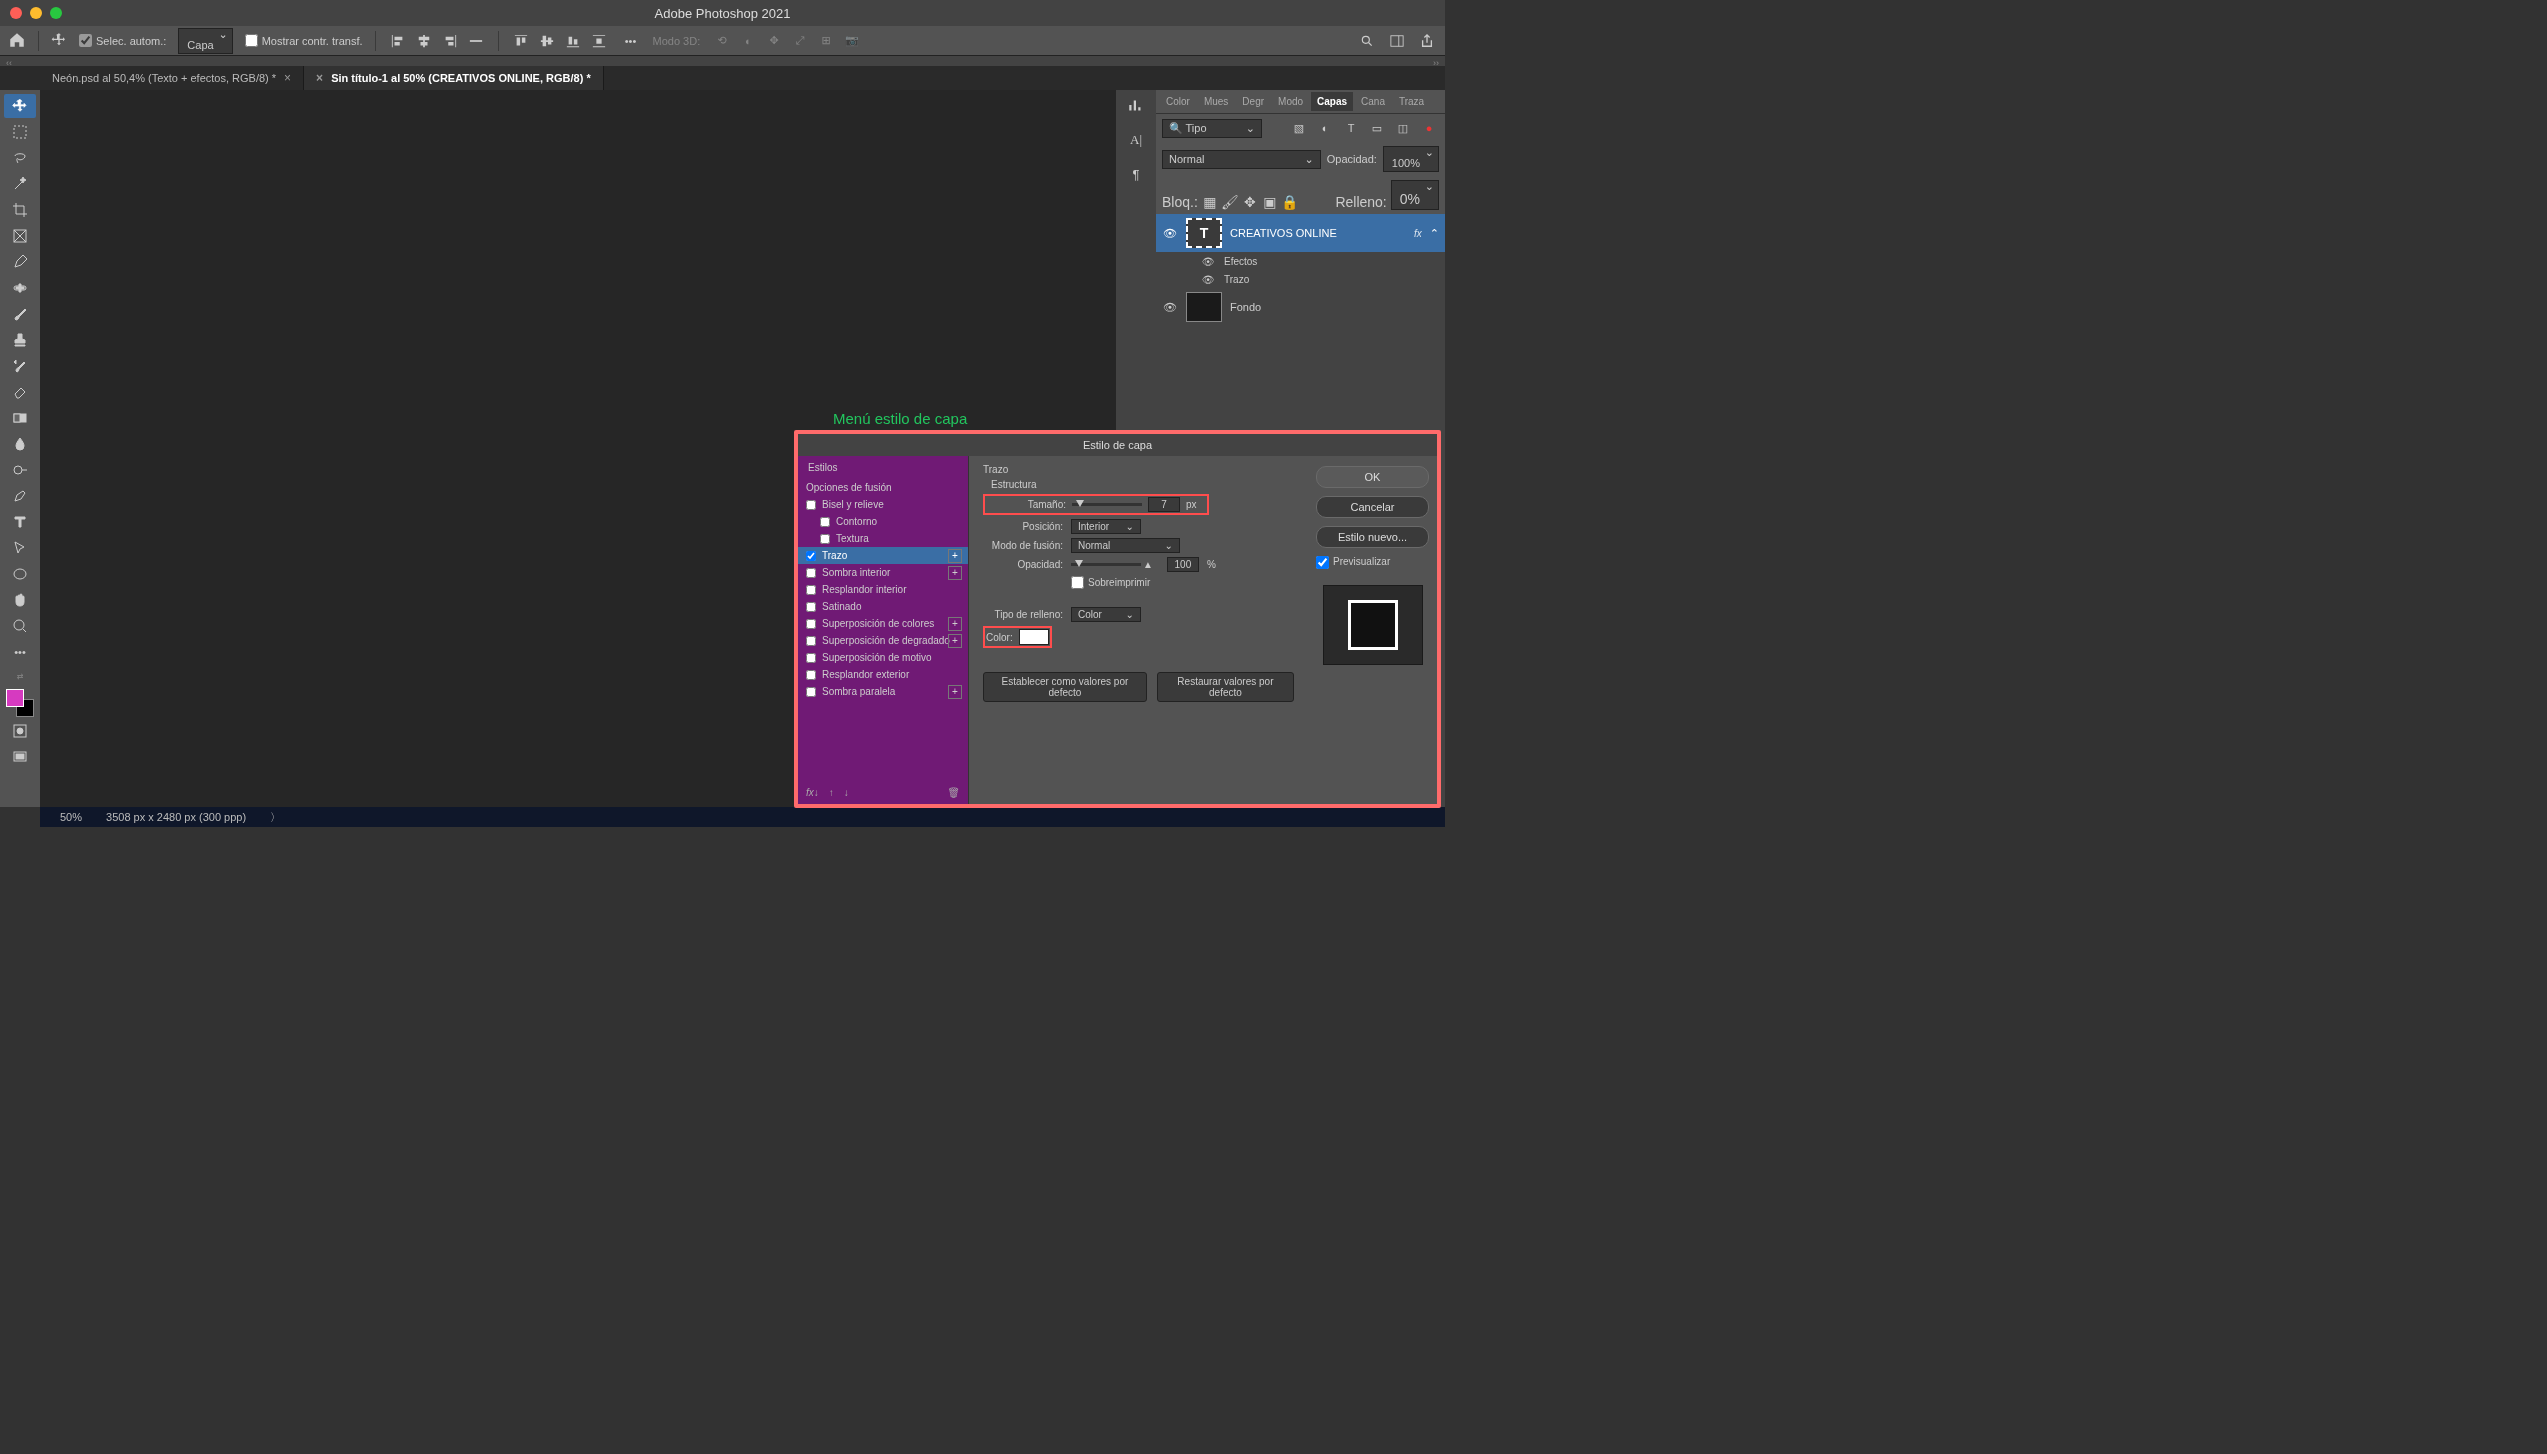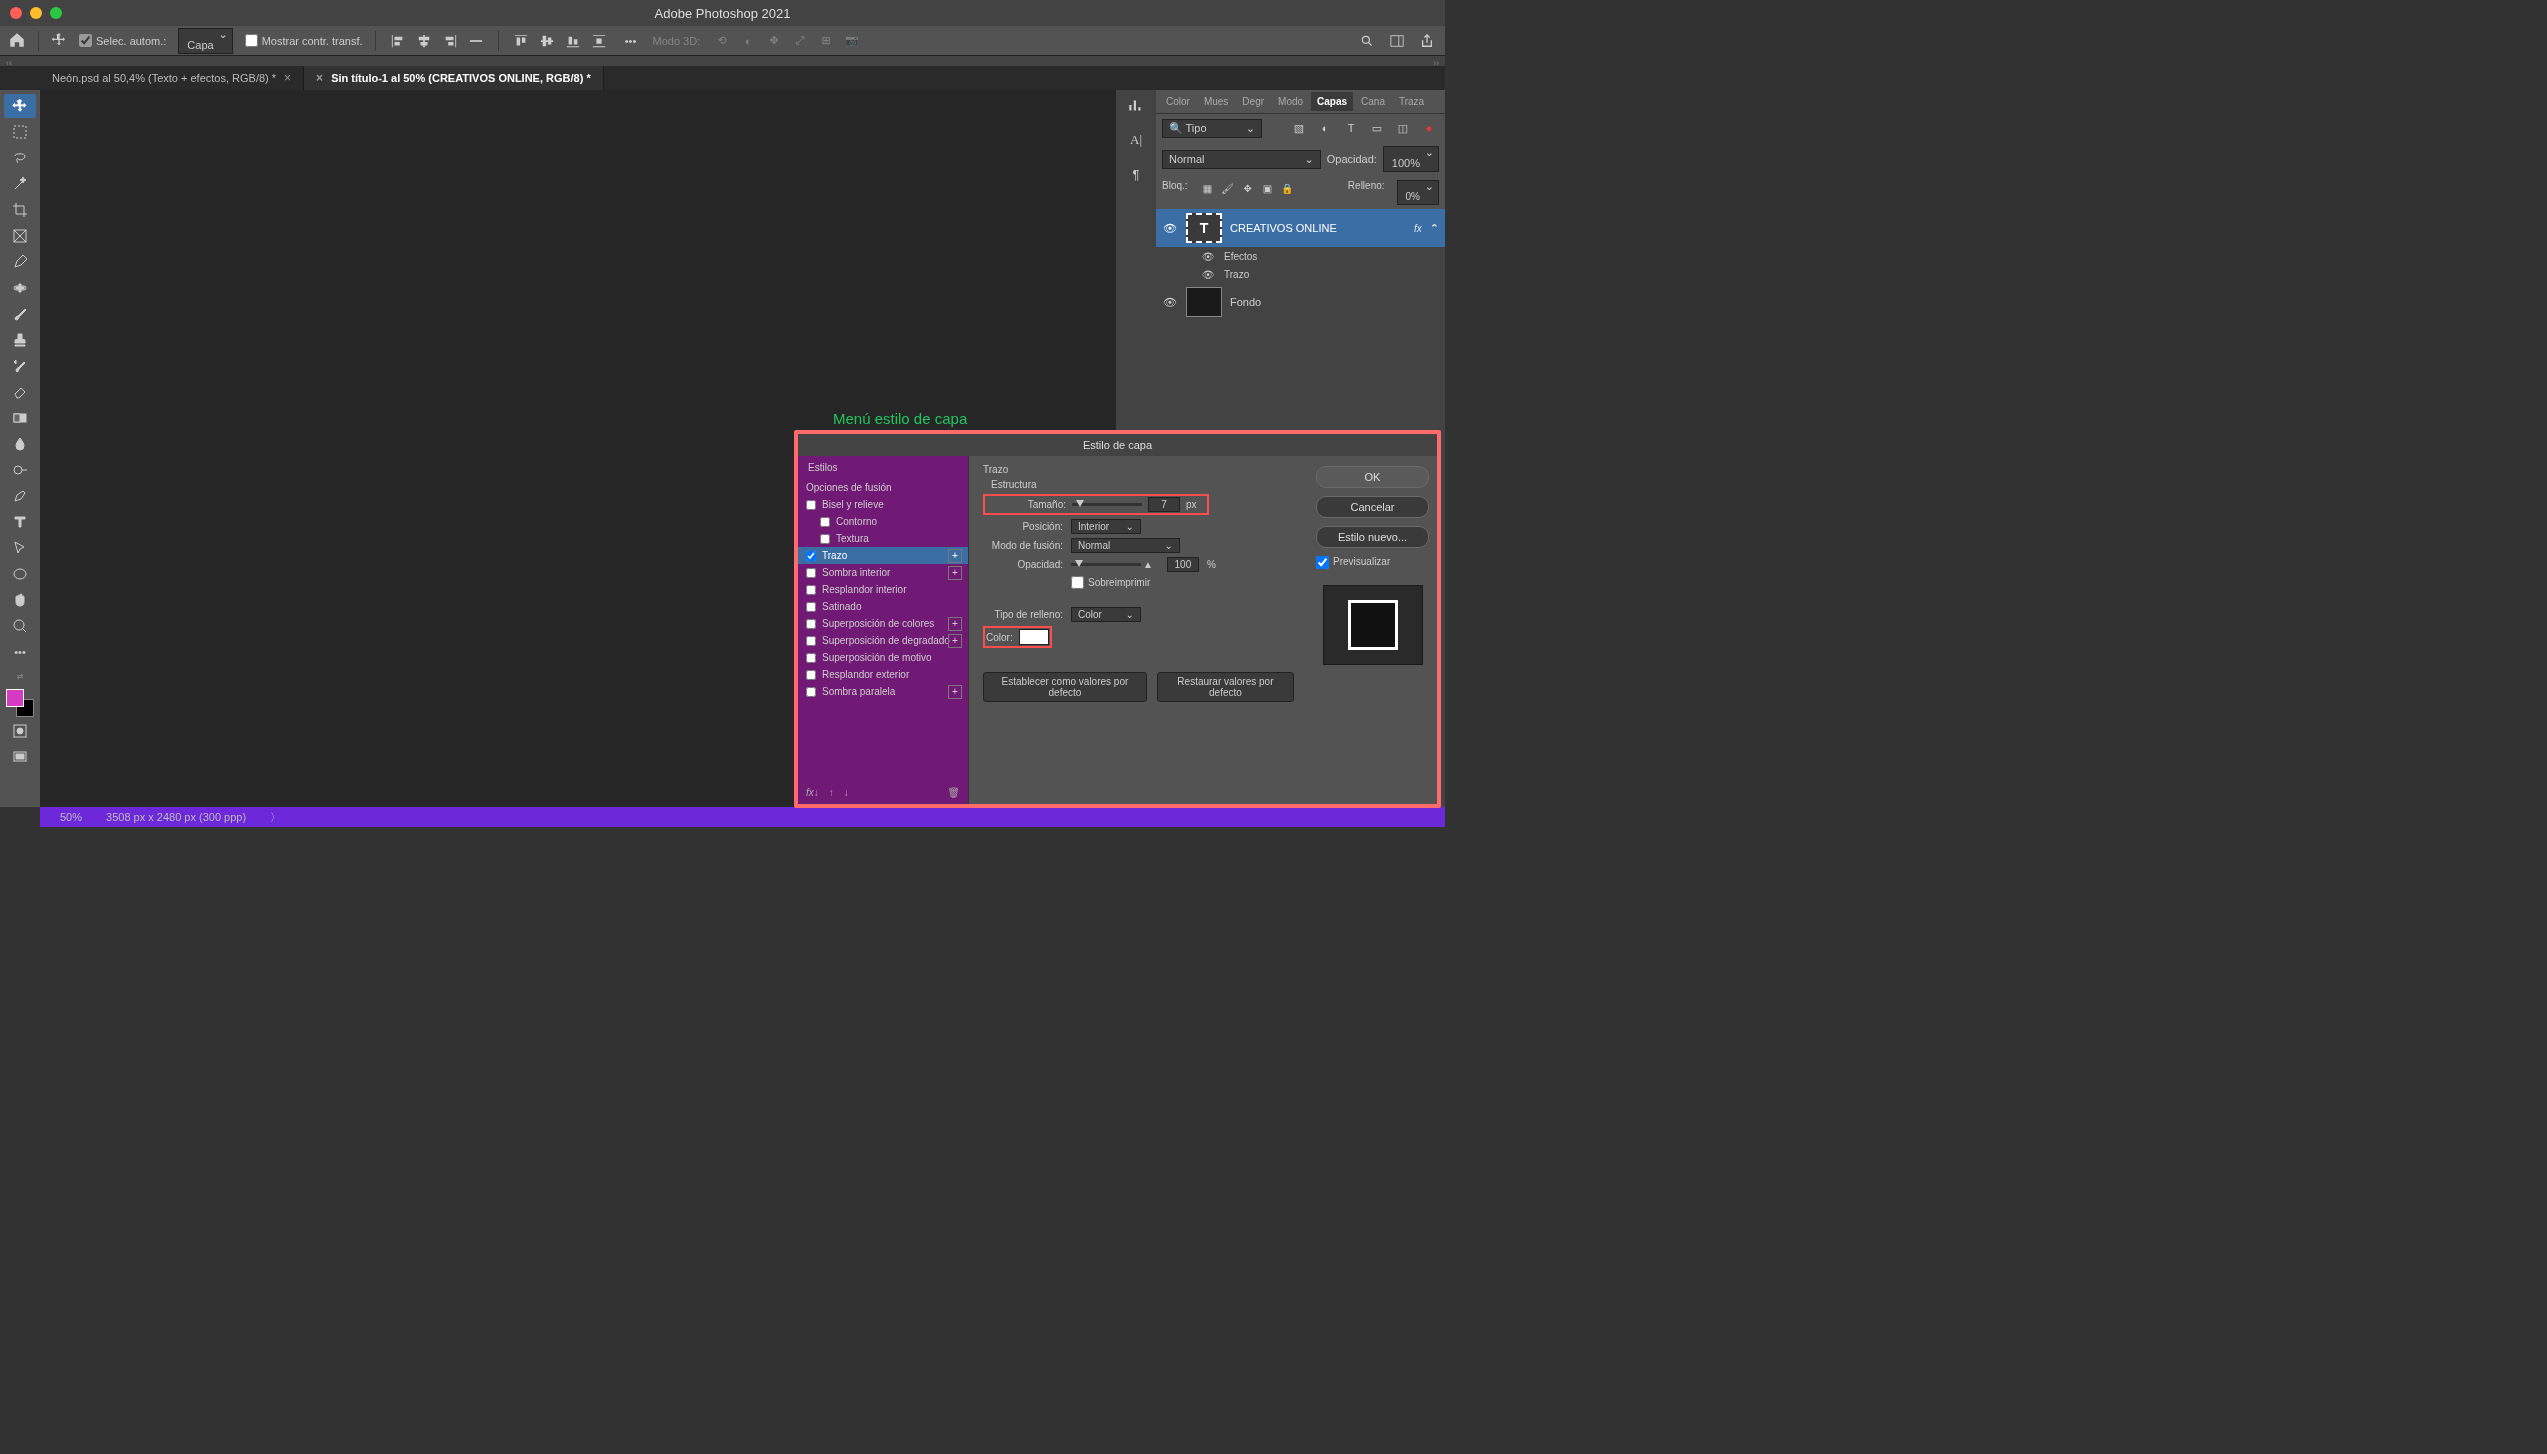--- a/index.html
+++ b/index.html
@@ -66,35 +66,35 @@
 
 .panels { width: 289px; background: #535353; display: flex; flex-direction: column; }
 .ptabs { height: 24px; display: flex; align-items: center; gap: 2px; padding: 0 4px; border-bottom: 1px solid #333; overflow: hidden; }
 .ptab { padding: 4px 6px; color: #aaa; font-size: 10px; }
 .ptab.active { background: #3a3a3a; color: #fff; font-weight: 700; }
 .layerhdr { display: flex; align-items: center; padding: 4px 6px; gap: 8px; }
 .layerhdr .sel { flex: 0 0 100px; background: #3a3a3a; border: 1px solid #222; padding: 2px 6px; display: flex; justify-content: space-between; }
 .layerhdr .icr { margin-left: auto; display: flex; gap: 6px; }
 .layrhdr2 { display: flex; align-items: center; padding: 4px 6px; gap: 6px; }
 .layrhdr2 .blend { flex: 1; background: #3a3a3a; border: 1px solid #222; padding: 2px 6px; }
-.layrhdr3 { display: flex; align-items: flex-start; padding: 4px 6px; gap: 12px; font-size: 10px; }
+.layrhdr3 { display: flex; align-items: flex-end; padding: 4px 6px; gap: 4px; font-size: 14px; }
 .locks { display: flex; gap: 4px; }
 .locks span { width: 16px; height: 16px; display: inline-flex; align-items: center; justify-content: center; }
 .layers { flex: 1; background: #434343; }
 .layer { display: flex; align-items: center; padding: 4px 6px; gap: 8px; }
 .layer.sel { background: #3a6ea5; color: #fff; }
 .eye { width: 16px; text-align: center; }
 .thumb { width: 36px; height: 30px; background: #1a1a1a; border: 1px solid #888; display: flex; align-items: center; justify-content: center; font-size: 14px; font-weight: bold; }
 .thumb.txtlay { background: #3a3a3a; color: #fff; border: 2px dashed #fff; }
 .lname { flex: 1; font-size: 11px; }
 .fx { font-style: italic; font-size: 10px; opacity: .8; }
 .sublayer { padding-left: 44px; display: flex; align-items: center; gap: 8px; height: 18px; font-size: 10px; }
 
 
-.status { position: absolute; bottom: 0; left: 40px; right: 0; height: 20px; background: #6d28d9; display: flex; align-items: center; gap: 24px; padding-left: 20px; color: #bbb; font-size: 11px; }
+.status { position: absolute; bottom: 0; left: 40px; right: 0; height: 20px; background: #0f172a; display: flex; align-items: center; gap: 24px; padding-left: 20px; color: #bbb; font-size: 11px; }
 
 
 .dialog-wrap { position: absolute; left: 794px; top: 430px; width: 647px; height: 378px; border: 4px solid #ff6b6b; border-radius: 2px; }
 .dialog { position: absolute; inset: 0; background: #535353; display: flex; flex-direction: column; }
 .dlgtitle { height: 22px; background: #434343; display: flex; align-items: center; justify-content: center; font-size: 11px; color: #ddd; }
 .dlgbody { flex: 1; display: flex; }
 .dlgleft { width: 171px; background: #701a75; border-right: 1px solid #333; display: flex; flex-direction: column; font-size: 10px; }
 .dlgleft .hdr { padding: 6px 10px; color: #ccc; }
 .dlgleft .row { display: flex; align-items: center; padding: 3px 8px; gap: 6px; position: relative; }
 .dlgleft .row input { width: 10px; height: 10px; }

